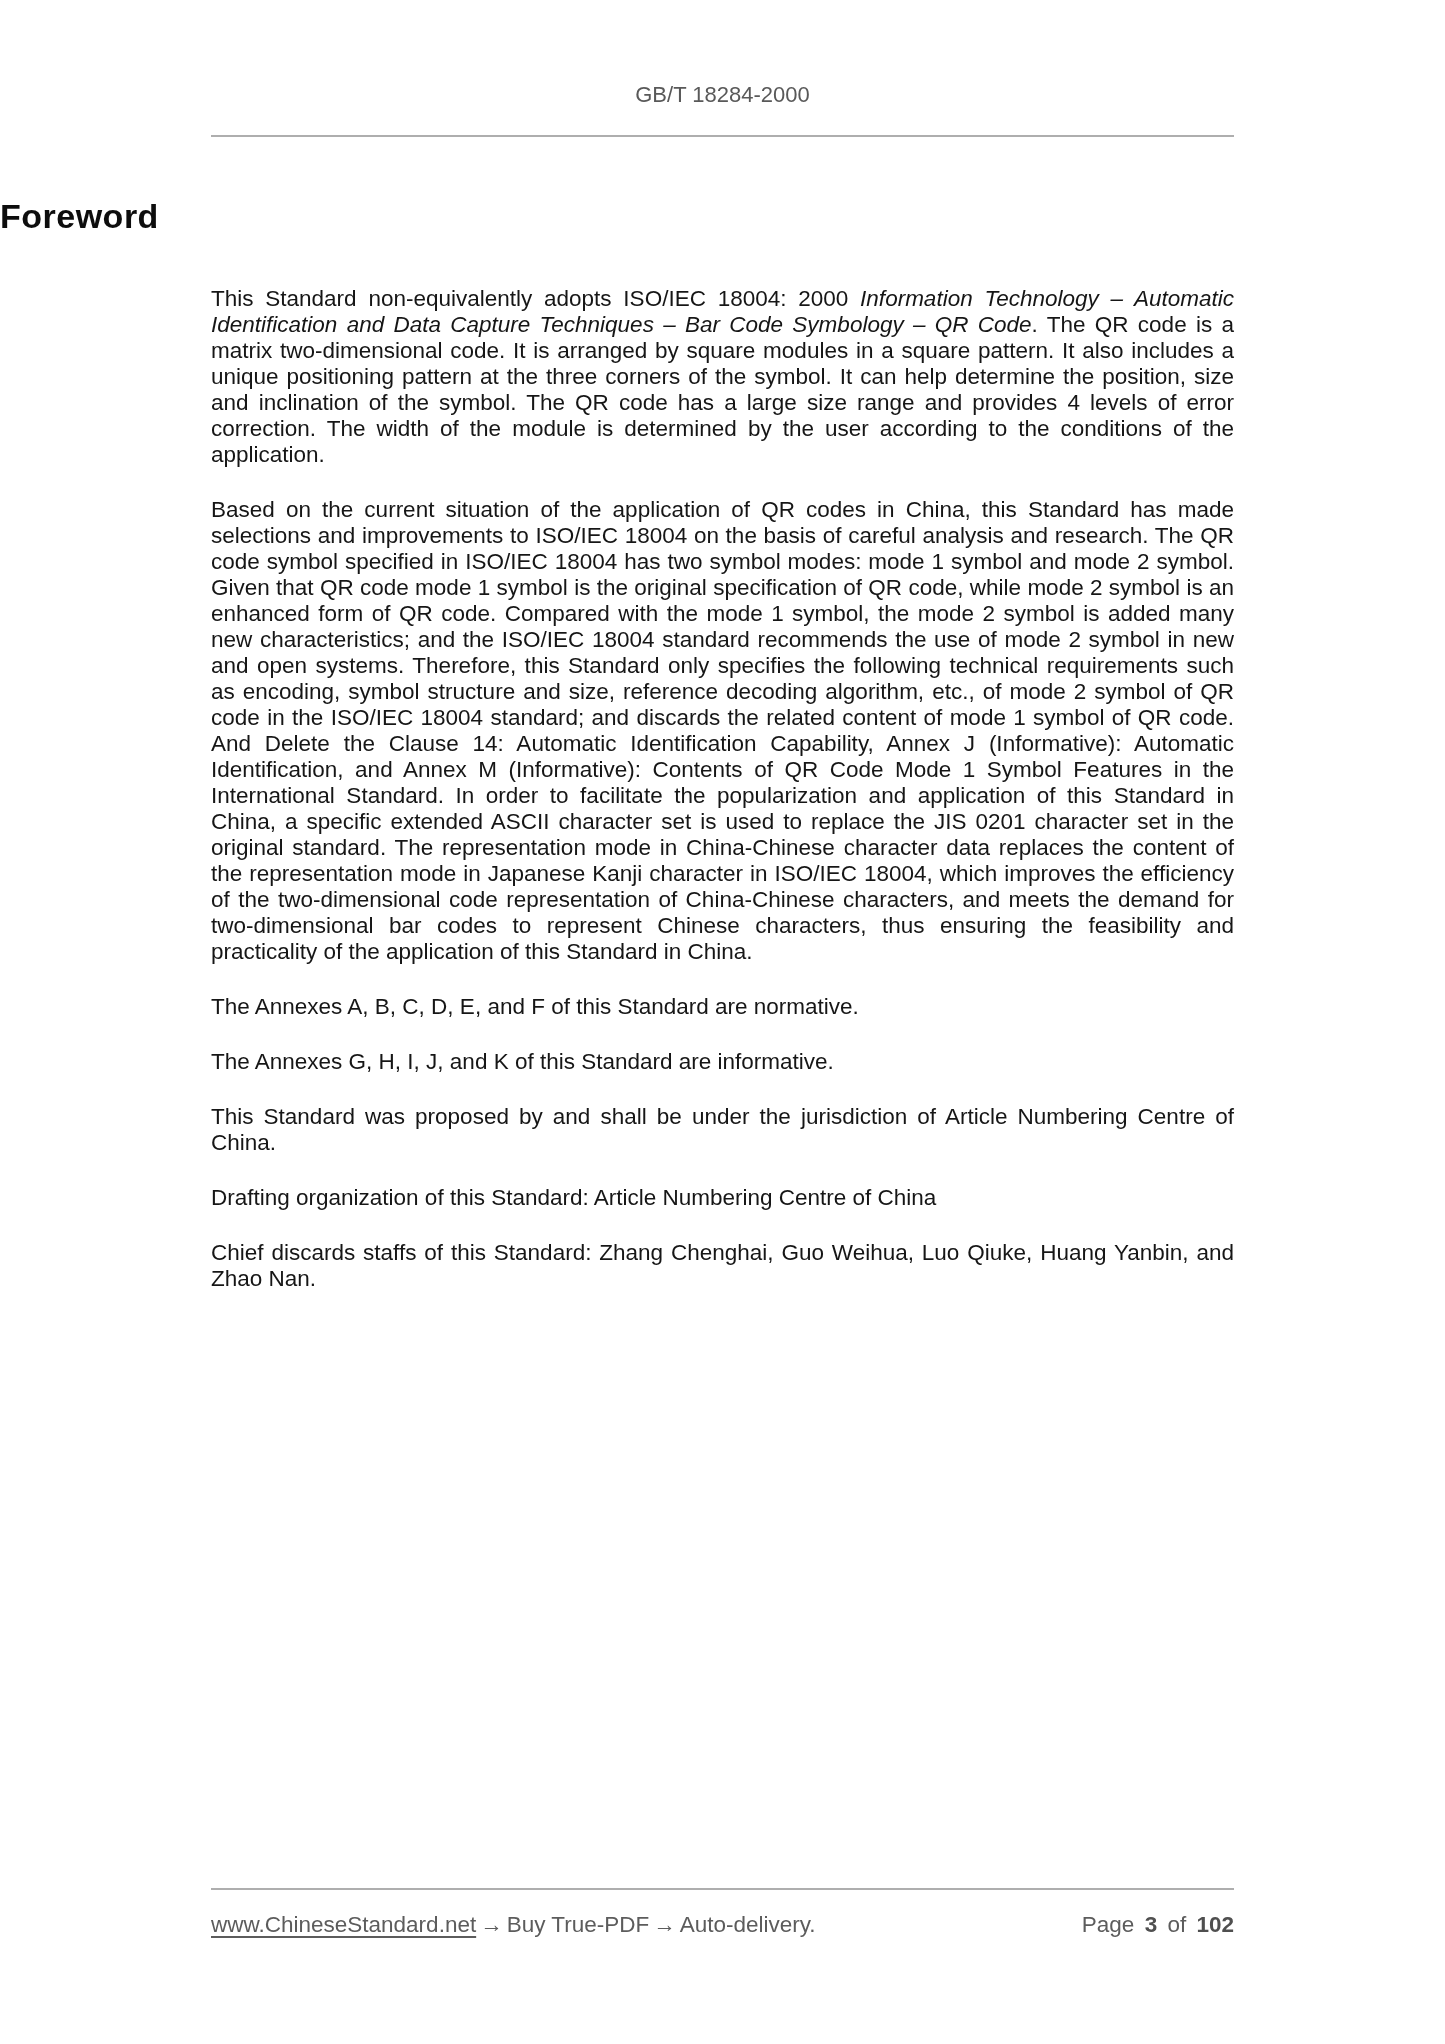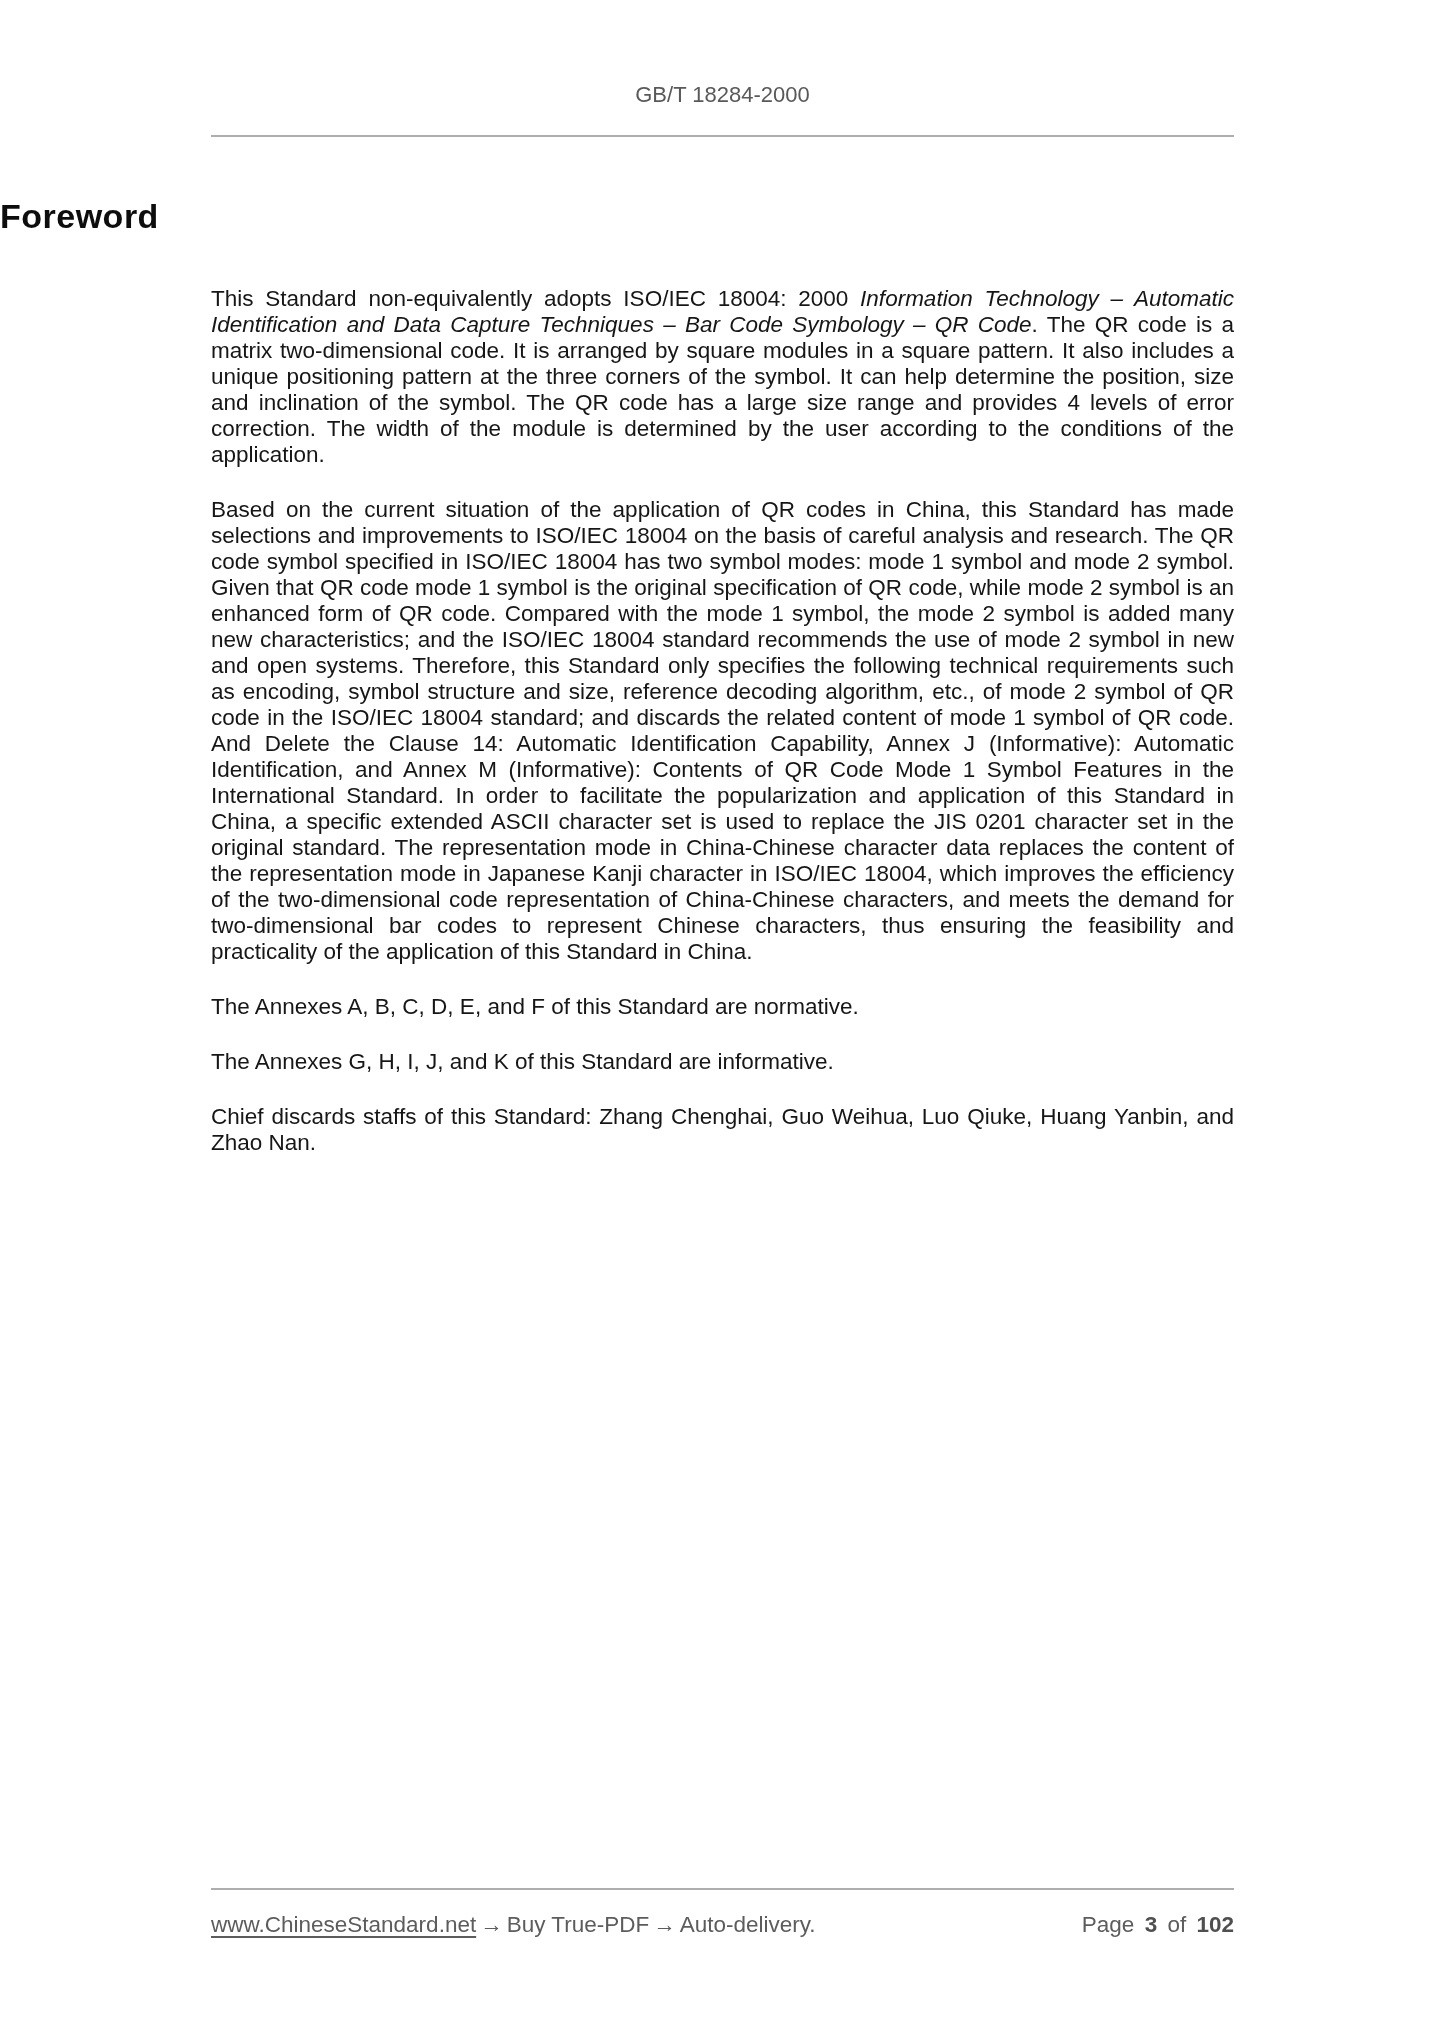--- a/index.html
+++ b/index.html
@@ -91,20 +91,22 @@
 
   <hr class="rule header-rule">
 
   <h1 class="page-title">Foreword</h1>
 
   <div class="content">
     <p class="first"><span>This Standard non-equivalently adopts ISO/IEC 18004: 2000 </span><em>Information Technology – Automatic Identification and Data Capture Techniques – Bar Code Symbology – QR Code</em><span>. The QR code is a matrix two-dimensional code. It is arranged by square modules in a square pattern. It also includes a unique positioning pattern at the three corners of the symbol. It can help determine the position, size and inclination of the symbol. The QR code has a large size range and provides 4 levels of error correction. The width of the module is determined by the user according to the conditions of the application.</span></p>
     <p>Based on the current situation of the application of QR codes in China, this Standard has made selections and improvements to ISO/IEC 18004 on the basis of careful analysis and research. The QR code symbol specified in ISO/IEC 18004 has two symbol modes: mode 1 symbol and mode 2 symbol. Given that QR code mode 1 symbol is the original specification of QR code, while mode 2 symbol is an enhanced form of QR code. Compared with the mode 1 symbol, the mode 2 symbol is added many new characteristics; and the ISO/IEC 18004 standard recommends the use of mode 2 symbol in new and open systems. Therefore, this Standard only specifies the following technical requirements such as encoding, symbol structure and size, reference decoding algorithm, etc., of mode 2 symbol of QR code in the ISO/IEC 18004 standard; and discards the related content of mode 1 symbol of QR code. And Delete the Clause 14: Automatic Identification Capability, Annex J (Informative): Automatic Identification, and Annex M (Informative): Contents of QR Code Mode 1 Symbol Features in the International Standard. In order to facilitate the popularization and application of this Standard in China, a specific extended ASCII character set is used to replace the JIS 0201 character set in the original standard. The representation mode in China-Chinese character data replaces the content of the representation mode in Japanese Kanji character in ISO/IEC 18004, which improves the efficiency of the two-dimensional code representation of China-Chinese characters, and meets the demand for two-dimensional bar codes to represent Chinese characters, thus ensuring the feasibility and practicality of the application of this Standard in China.</p>
     <p>The Annexes A, B, C, D, E, and F of this Standard are normative.</p>
     <p>The Annexes G, H, I, J, and K of this Standard are informative.</p>
+    <p>This Standard was proposed by and shall be under the jurisdiction of Article Numbering Centre of China.</p>
+    <p>Drafting organization of this Standard: Article Numbering Centre of China</p>
     <p>Chief discards staffs of this Standard: Zhang Chenghai, Guo Weihua, Luo Qiuke, Huang Yanbin, and Zhao Nan.</p>
   </div>
 
   <div class="footer">
     <hr class="rule">
     <div class="footer-row">
       <div class="footer-left"><a class="footer-link">www.ChineseStandard.net</a><span class="arrow">→</span><span>Buy True-PDF</span><span class="arrow">→</span><span>Auto-delivery.</span></div>
       <div class="footer-right">
         <span>Page</span>
         <b>3</b>

